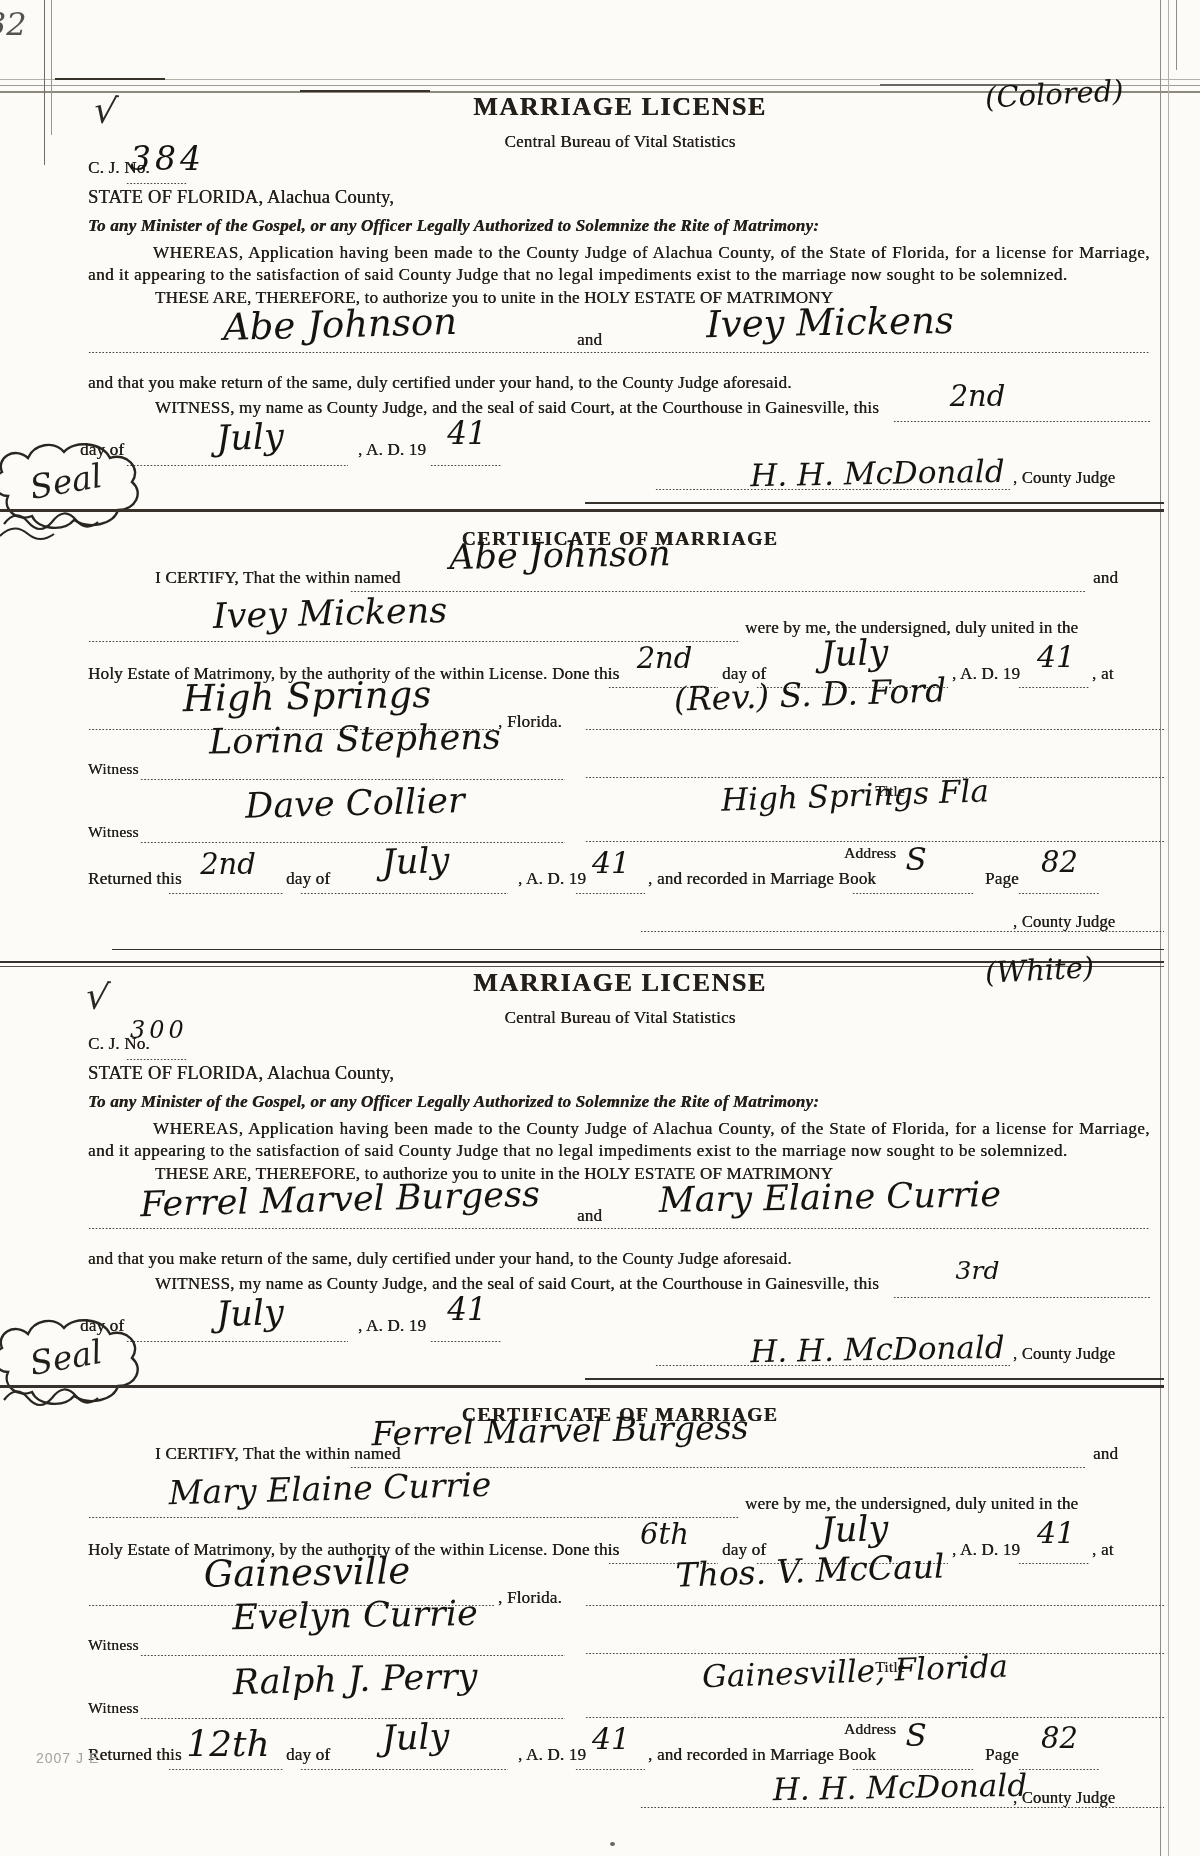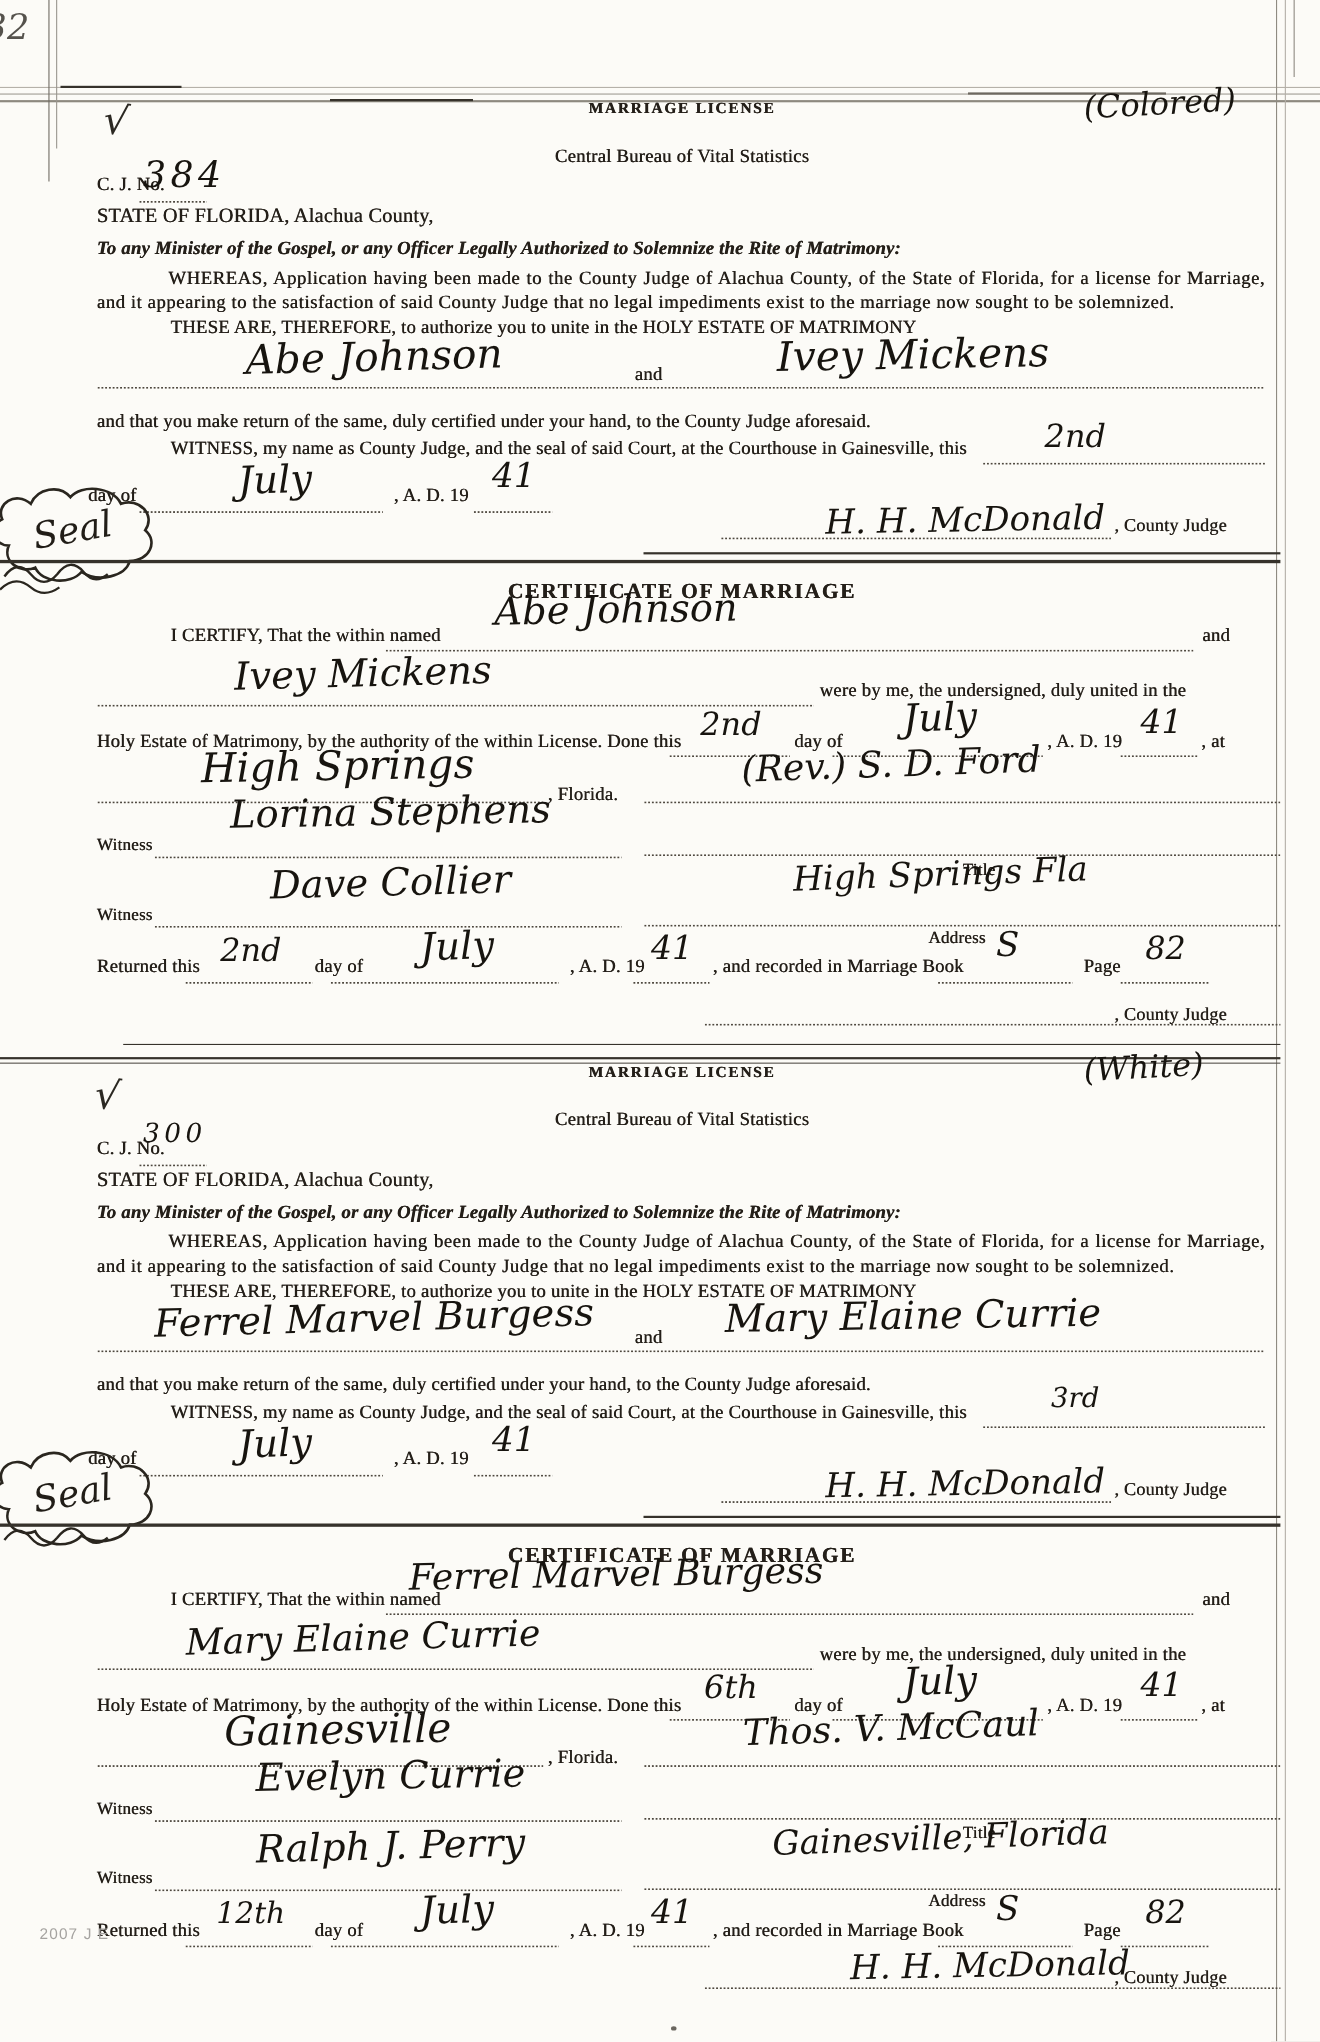--- a/index.html
+++ b/index.html
@@ -1,21 +1,21 @@
 <!DOCTYPE html>
 <html><head>
 <meta charset="utf-8">
 <style>
   html,body{margin:0;padding:0;background:#e9e7e2;}
   .page{position:relative;width:1200px;height:1856px;margin:0 auto;background:#fcfbf7;overflow:hidden;
         font-family:"Liberation Serif",serif;color:#221f1b;}
   .t{position:absolute;white-space:nowrap;}
   .pr{font-family:"Liberation Serif",serif;color:#241f19;text-shadow:0.35px 0 0 currentColor;letter-spacing:0.2px;font-size:17px;}
   .sm{font-size:15.5px;}
-  .hd{font-weight:bold;font-size:14px;letter-spacing:1.6px;text-shadow:0.4px 0 0 currentColor;}
+  .hd{font-weight:bold;font-size:26px;letter-spacing:1.6px;text-shadow:0.4px 0 0 currentColor;}
   .it{font-style:italic;font-weight:bold;}
   .hw{font-style:italic;font-family:"DejaVu Serif",serif;color:#17140f;line-height:1;}
   .ctr{text-align:center;}
   .wrap{white-space:normal;}
   .dot{position:absolute;height:3px;background-image:radial-gradient(circle,#4d473e 0.8px,transparent 0.95px);
        background-size:3.4px 3px;background-repeat:repeat-x;}
   .ln{position:absolute;background:#36322b;}
   .vln{position:absolute;width:1px;background:#9a968e;}
   .rec{position:absolute;left:0;width:1200px;height:900px;}
   .wm{position:absolute;left:36px;top:1750px;font-family:"Liberation Sans",sans-serif;font-size:14px;
@@ -236,21 +236,21 @@
     <div class="t pr sm ctr" style="left:835px;top:712px;width:110px;">Title</div>
 
     <div class="t pr sm" style="left:88px;top:753px;">Witness</div>
     <div class="t hw ctr" style="left:145px;top:716px;width:420px;font-size:35px;transform:rotate(-1.5deg);">Ralph J. Perry</div>
     <div class="dot" style="left:140px;top:771px;width:425px;"></div>
     <div class="t hw ctr" style="left:620px;top:710px;width:470px;font-size:31px;transform:rotate(-2deg);">Gainesville, Florida</div>
     <div class="dot" style="left:585px;top:770px;width:579px;"></div>
     <div class="t pr sm ctr" style="left:810px;top:774px;width:120px;">Address</div>
 
     <div class="t pr" style="left:88px;top:799px;">Returned this</div>
-    <div class="t hw ctr" style="left:172px;top:780px;width:112px;font-size:27px;">12th</div>
+    <div class="t hw ctr" style="left:172px;top:780px;width:112px;font-size:36px;">12th</div>
     <div class="t pr" style="left:286px;top:799px;">day of</div>
     <div class="t hw ctr" style="left:328px;top:774px;width:175px;font-size:35px;transform:rotate(-2deg);">July</div>
     <div class="t pr" style="left:518px;top:799px;">, A. D. 19</div>
     <div class="t hw ctr" style="left:578px;top:778px;width:66px;font-size:30px;">41</div>
     <div class="t pr" style="left:648px;top:799px;">, and recorded in Marriage Book</div>
     <div class="t hw ctr" style="left:866px;top:774px;width:100px;font-size:31px;">S</div>
     <div class="t pr" style="left:985px;top:799px;">Page</div>
     <div class="t hw ctr" style="left:1022px;top:778px;width:75px;font-size:29px;">82</div>
     <div class="dot" style="left:168px;top:822px;width:116px;"></div>
     <div class="dot" style="left:300px;top:822px;width:208px;"></div>

